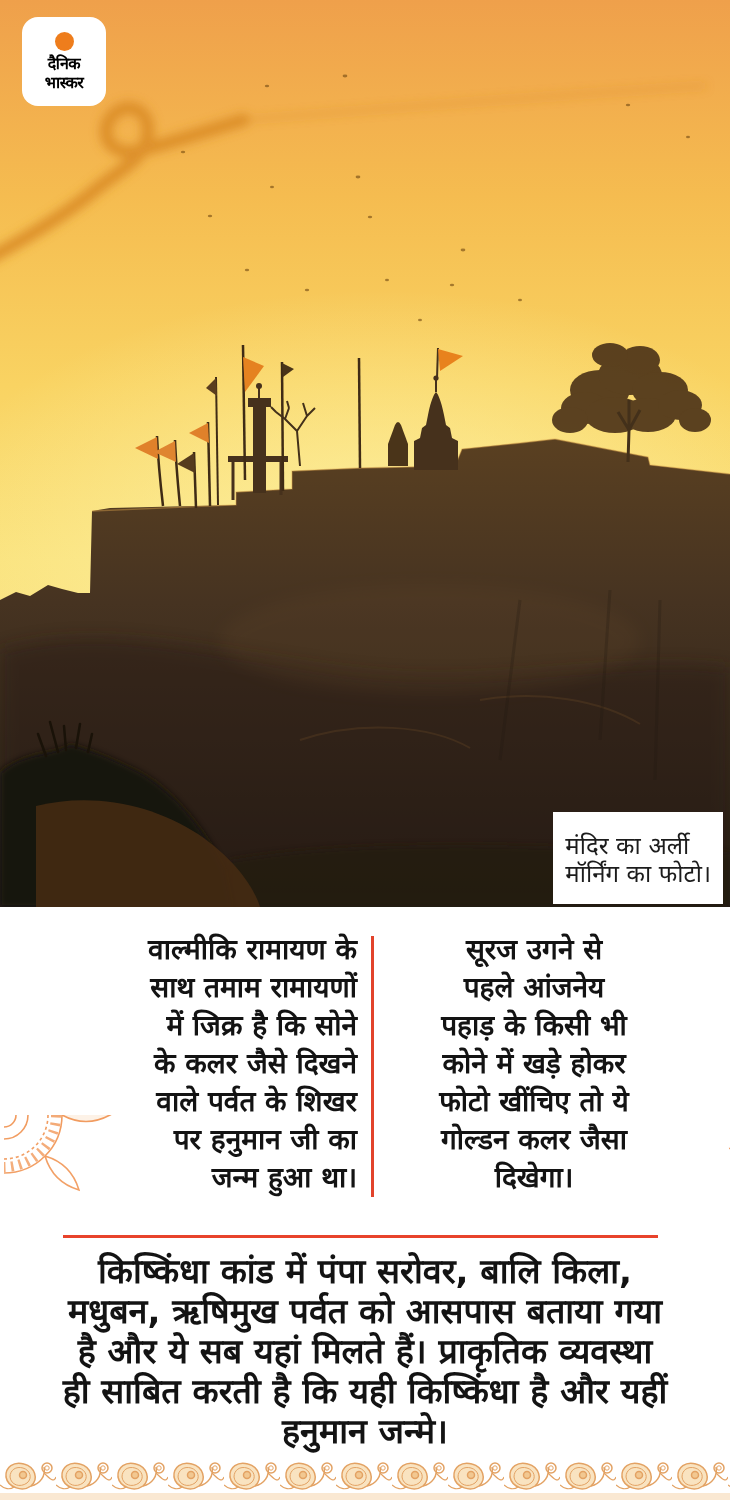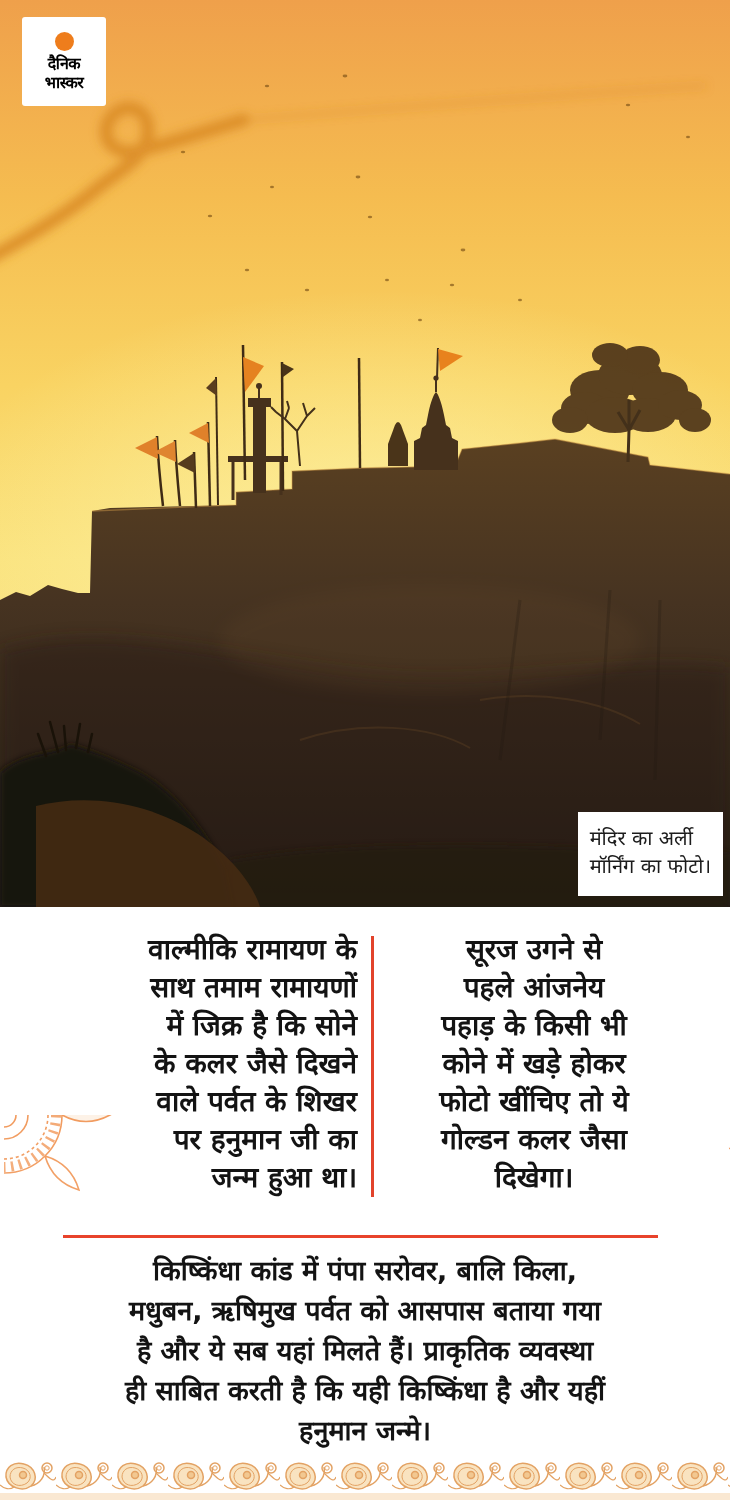--- a/index.html
+++ b/index.html
@@ -6,45 +6,45 @@
   .page{
     position:relative;width:730px;height:1500px;margin:0 auto;
     background:#ffffff;overflow:hidden;
     font-family:"DejaVu Sans","Liberation Sans",sans-serif;
   }
   
   .photo{position:absolute;top:0;left:0;width:730px;height:907px;}
   .photo svg{display:block;}
   .logo{
     position:absolute;top:17px;left:22px;width:84px;height:89px;
-    background:#ffffff;border-radius:3px;
+    background:#ffffff;border-radius:16px;
     display:flex;flex-direction:column;align-items:center;justify-content:center;
   }
   .logo-dot{width:19px;height:19px;border-radius:50%;background:#EE7D1C;margin-bottom:3px;}
   .logo-line{font-weight:bold;font-size:16px;line-height:19px;color:#000;letter-spacing:-0.5px;white-space:nowrap;}
   .caption{
     position:absolute;top:812px;right:7px;
     background:#ffffff;color:#1c1c1c;
-    font-size:20px;line-height:28px;font-weight:normal;
-    padding:12px 12px 16px 12px;white-space:pre-line;text-align:left;
+    font-size:24px;line-height:28px;font-weight:normal;
+    padding:20px 12px 16px 12px;white-space:pre-line;text-align:left;
   }
   
   .content{position:absolute;top:907px;left:0;width:730px;height:593px;background:#ffffff;}
   .ornament{position:absolute;pointer-events:none;}
   .ornament.left{left:-14px;top:96px;}
   .ornament.right{right:-14px;top:116px;}
   .columns{position:absolute;top:24px;left:0;width:730px;display:flex;align-items:flex-start;}
   .col{font-size:28px;font-weight:bold;line-height:38px;color:#131313;white-space:pre-line;}
   .col-left{margin-left:62px;width:295px;text-align:right;}
   .divider{width:3px;background:#E2432B;margin:5px 14px 0 14px;align-self:stretch;}
   .col-right{width:292px;text-align:center;}
   .red-rule{position:absolute;top:328px;left:63px;width:595px;height:3px;background:#E8432B;}
   .footer-para{
     position:absolute;top:344px;left:22px;right:22px;
-    text-align:center;font-size:27px;font-weight:bold;line-height:40px;
+    text-align:center;font-size:34px;font-weight:bold;line-height:40px;
     color:#131313;white-space:pre-line;
   }
   .paisley{position:absolute;left:0;top:552px;}
   .bottom-strip{position:absolute;left:0;bottom:0;width:730px;height:7px;background:#FAE8D2;}
 </style>
 </head>
 <body>
 
 <div class="page">
 

